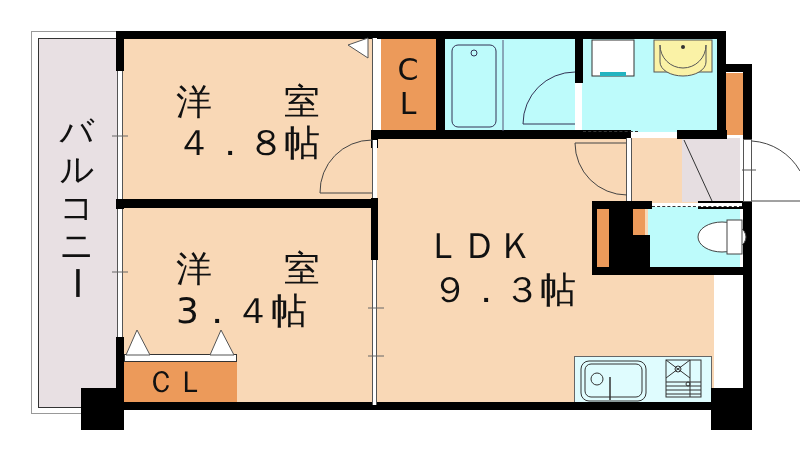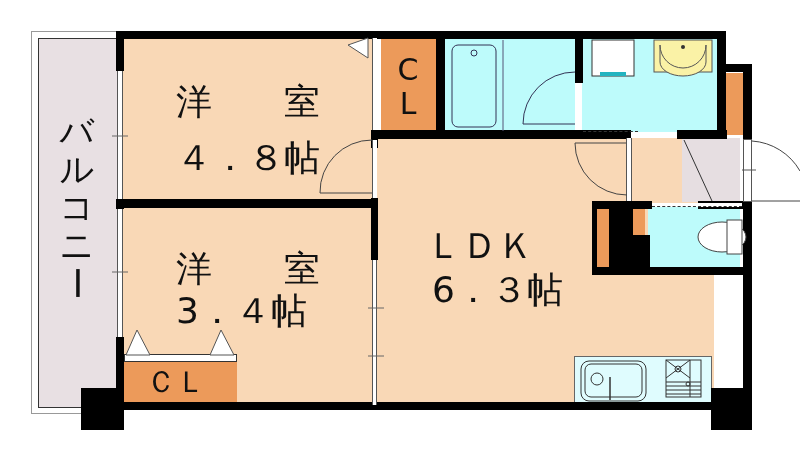--- a/index.html
+++ b/index.html
@@ -155,17 +155,17 @@
   <circle cx="678" cy="369" r="3" fill="none" stroke="#333" stroke-width="1"></circle>
   <circle cx="688" cy="384" r="2" fill="none" stroke="#333" stroke-width="1"></circle>
 
   <line x1="112" y1="136" x2="128" y2="136" stroke="#666" stroke-width="1"></line>
   <line x1="112" y1="272" x2="128" y2="272" stroke="#666" stroke-width="1"></line>
   <line x1="368" y1="308" x2="384" y2="308" stroke="#666" stroke-width="1"></line>
   <line x1="368" y1="356" x2="384" y2="356" stroke="#666" stroke-width="1"></line>
 </svg>
 
 <div class="room-label" style="left:176px;top:84px;">洋　　室</div>
-<div class="room-label" style="left:176px;top:140px;">４．８帖</div>
+<div class="room-label" style="left:176px;top:125px;">４．８帖</div>
 <div class="room-label" style="left:176px;top:251px;">洋　　室</div>
 <div class="room-label" style="left:176px;top:293px;">3．４帖</div>
 <div class="room-label" style="left:426px;top:228px;">ＬＤＫ</div>
-<div class="room-label" style="left:432px;top:272px;">6．３帖</div>
+<div class="room-label" style="left:432px;top:272px;">９．３帖</div>
 
 </body></html>

